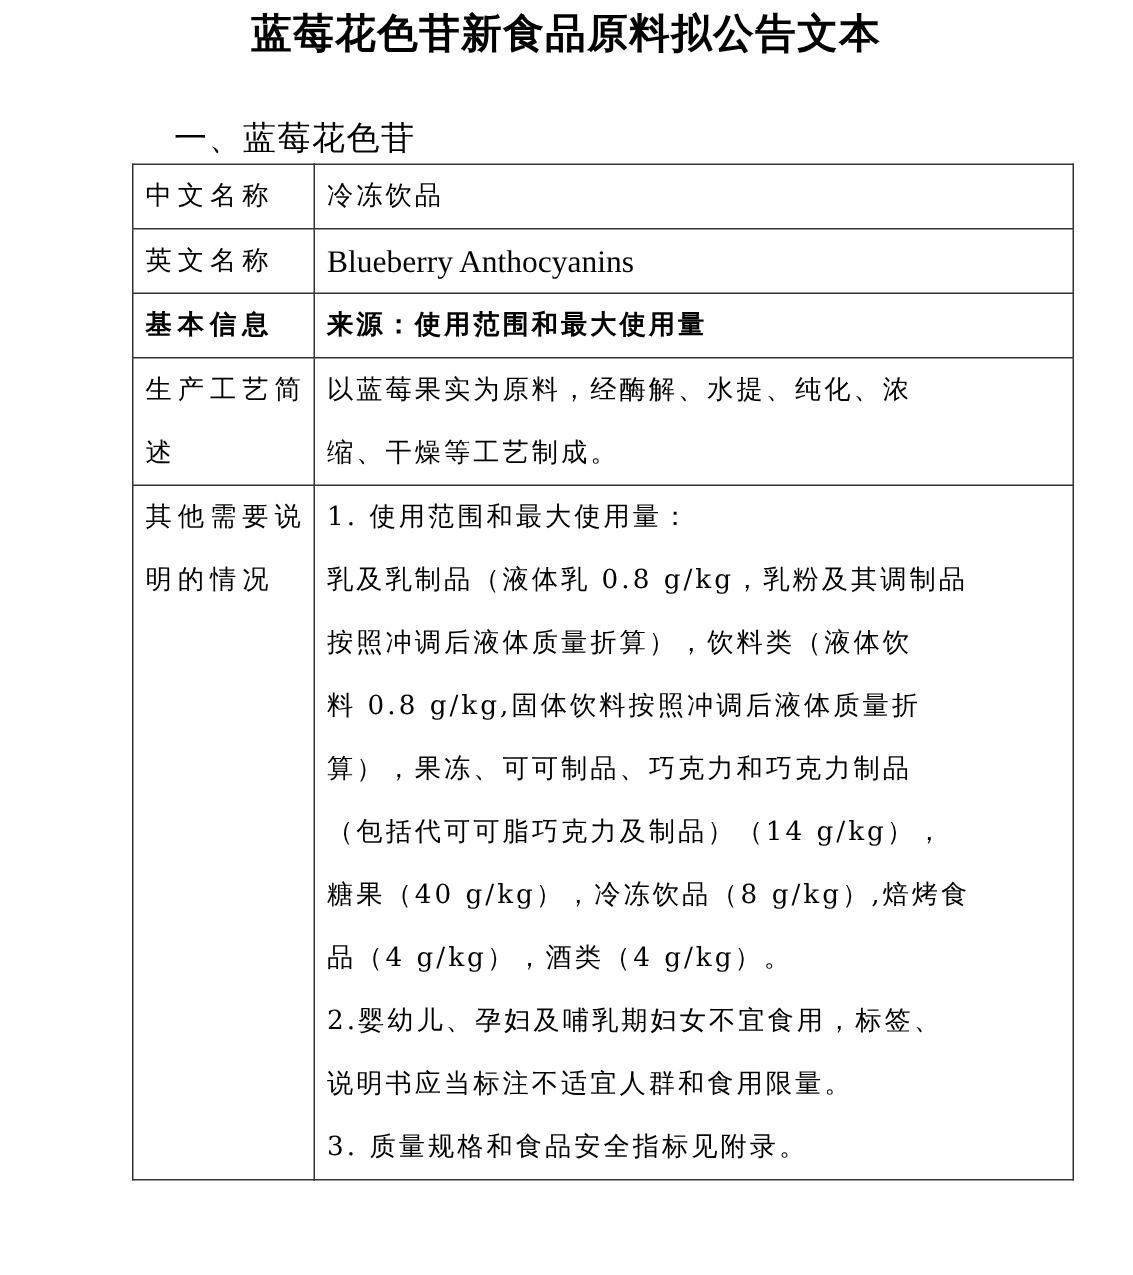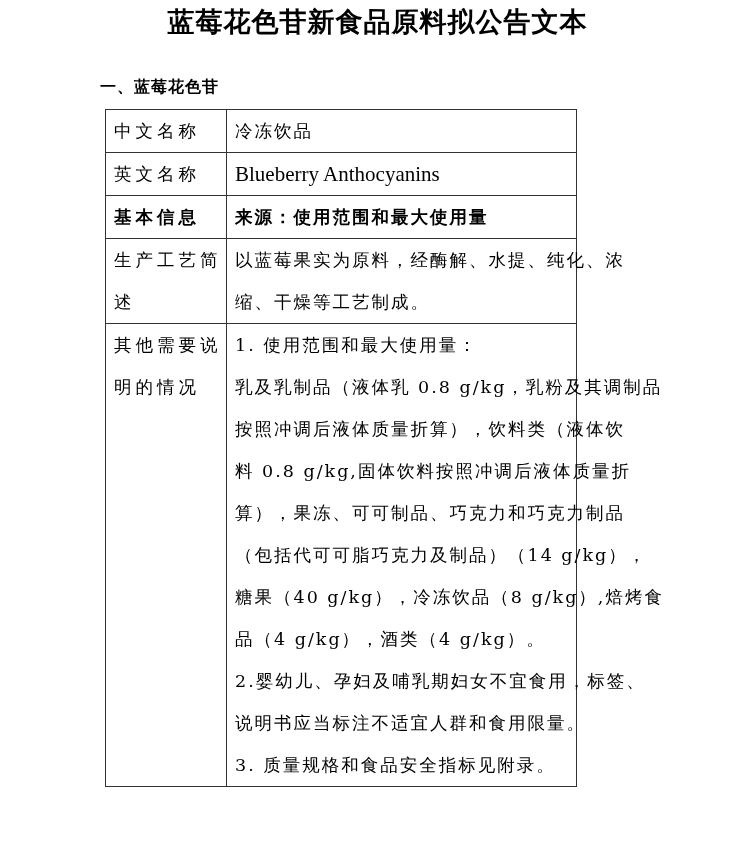--- a/index.html
+++ b/index.html
@@ -1,24 +1,24 @@
 <!DOCTYPE html>
 <html><head>
 <meta charset="utf-8">
 <style>
   html, body { margin: 0; padding: 0; background: #ffffff; }
   body { width: 755px; height: 850px; position: relative; overflow: hidden;
          font-family: "DejaVu Serif", "Liberation Serif", serif; color: #000; }
   .title { position: absolute; top: 4px; left: 0; width: 755px; text-align: center;
            font-family: "DejaVu Sans", "Liberation Sans", sans-serif; font-weight: bold;
            font-size: 27px; letter-spacing: 1px; }
-  .section { position: absolute; top: 77px; left: 100px;
-             font-family: "DejaVu Sans", "Liberation Sans", sans-serif; font-weight: bold;
-             font-size: 16px; letter-spacing: 1px; }
-  table { position: absolute; top: 109px; left: 105px; width: 472px; border-collapse: collapse;
+  .section { position: absolute; top: 77px; left: 116px;
+             font-family: "DejaVu Sans", "Liberation Sans", sans-serif; font-weight: normal;
+             font-size: 22px; letter-spacing: 1px; }
+  table { position: absolute; top: 109px; left: 88px; width: 628px; border-collapse: collapse;
           table-layout: fixed; }
   td { border: 1.5px solid #333; vertical-align: top; padding: 0 6px 0 8px;
        font-size: 17.5px; line-height: 42px; letter-spacing: 2px; }
   td.label { width: 106px; padding-left: 8px; letter-spacing: 4px; }
   td .en { font-family: "Liberation Serif", "DejaVu Serif", serif; letter-spacing: 0; font-size: 21px; }
   .r1 td { height: 41px; }
   .r2 td { height: 41px; }
   .r3 td { height: 41px; font-weight: bold; }
   .r4 td { height: 84px; }
   .r5 td { height: 40px; }

